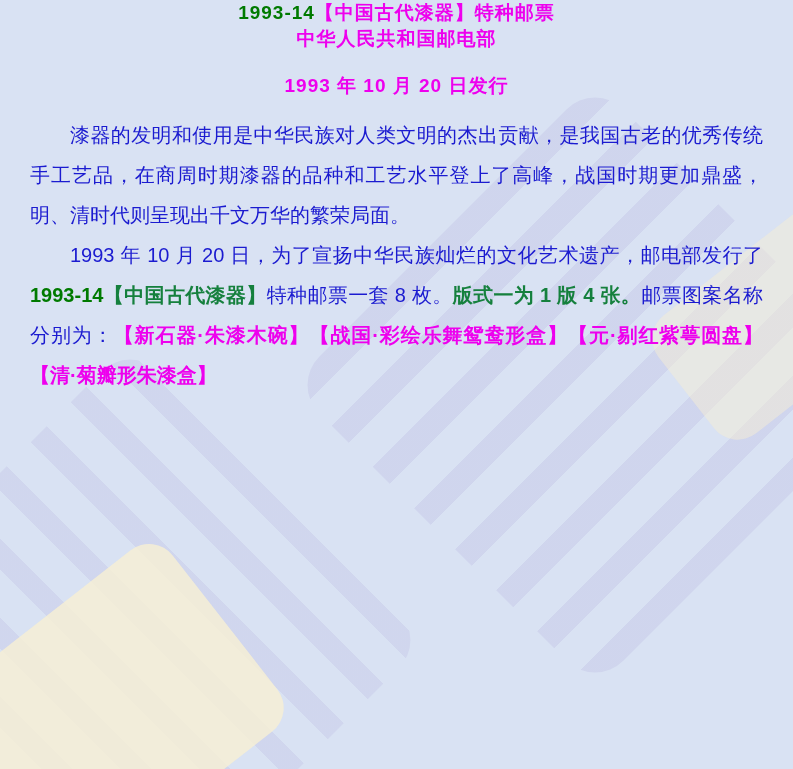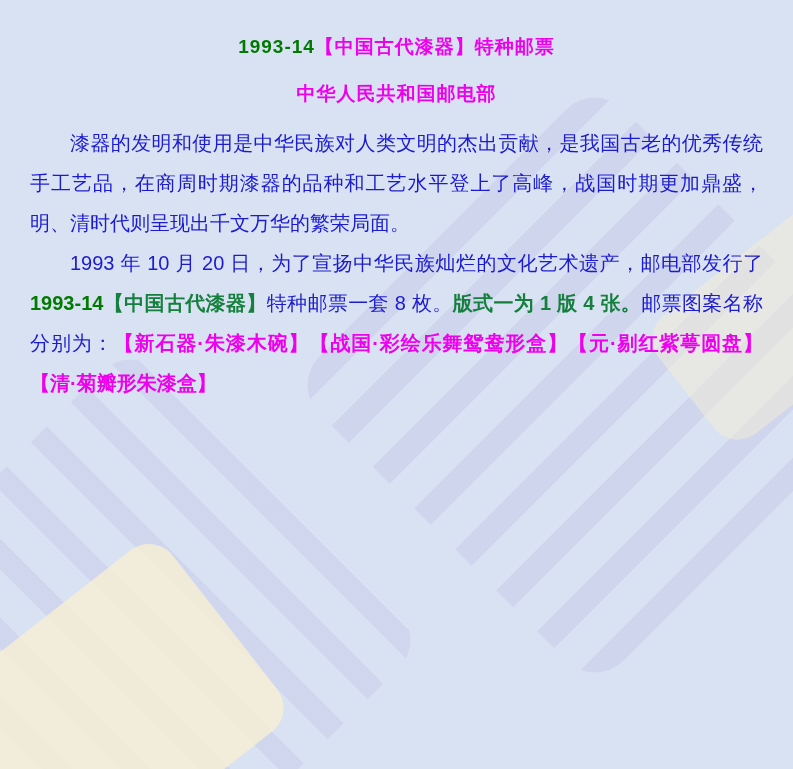--- a/index.html
+++ b/index.html
@@ -31,22 +31,22 @@
   }
   .wm-cream-2 {
     top:250px; right:-90px; width:220px; height:150px;
     transform:rotate(-38deg);
     background:rgba(246,238,213,0.5);
     border-radius:30px;
   }
   
   .doc { position:relative; z-index:1; padding:0 30px; }
   .h-line { text-align:center; font-weight:bold; font-size:19px; letter-spacing:1px; }
-  .h1 { padding-top:34px; }
-  .h2 { margin-top:21px; }
+  .h1 { }
+  .h2 { }
   .h3 { margin-top:21px; }
   .c-green   { color:#007a00; }
   .c-magenta { color:#ee00ee; }
   .body-text { margin-top:16px; }
   .para {
     font-size:20px; line-height:40px; color:#1b1bd0;
     text-align:justify; text-indent:2em;
   }
   .seg-magenta { color:#ee00ee; font-weight:bold; }
   .seg-green { color:#007a00; font-weight:bold; }
@@ -59,19 +59,20 @@
 <div class="wm wm-purple-2"></div>
 <div class="wm wm-cream-1"></div>
 <div class="wm wm-cream-2"></div>
 
 <div class="doc">
 
   <div class="h-line h1"><span class="c-green">1993-14</span><span class="c-magenta">【中国古代漆器】特种邮票</span></div>
 
   <div class="h-line h2 c-magenta">中华人民共和国邮电部</div>
 
+  <div class="h-line h3 c-magenta">1993 年 10 月 20 日发行</div>
 
   <div class="body-text">
     <p class="para">漆器的发明和使用是中华民族对人类文明的杰出贡献，是我国古老的优秀传统手工艺品，在商周时期漆器的品种和工艺水平登上了高峰，战国时期更加鼎盛，明、清时代则呈现出千文万华的繁荣局面。</p>
     <p class="para"><span>1993 年 10 月 20 日，为了宣扬中华民族灿烂的文化艺术遗产，邮电部发行了 </span><span class="seg-green">1993-14</span><span class="seg-red">【中国古代漆器】</span><span>特种邮票一套 8 枚。</span><span class="seg-red">版式一为 1 版 4 张。</span><span>邮票图案名称分别为：</span><span class="seg-magenta">【新石器·朱漆木碗】【战国·彩绘乐舞鸳鸯形盒】【元·剔红紫萼圆盘】【清·菊瓣形朱漆盒】</span></p>
   </div>
 
 </div>
 
 </body></html>

